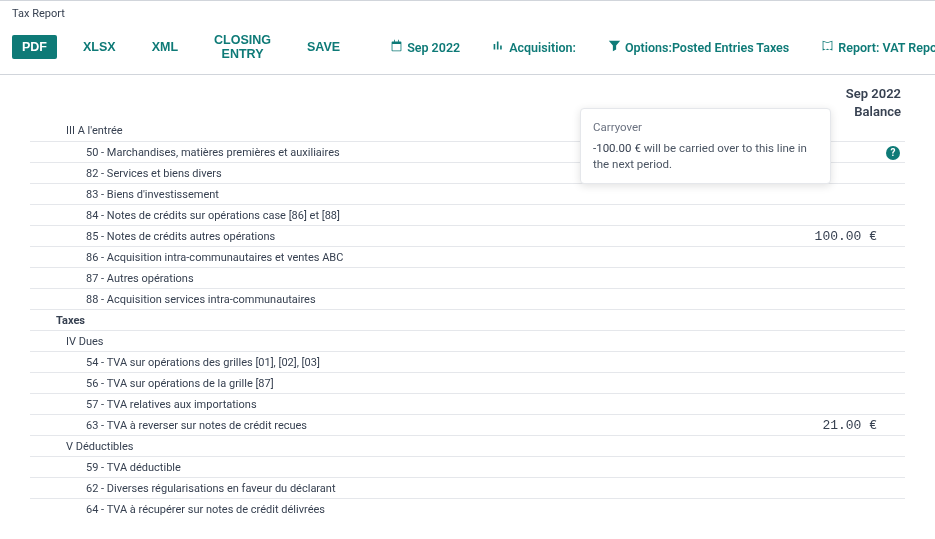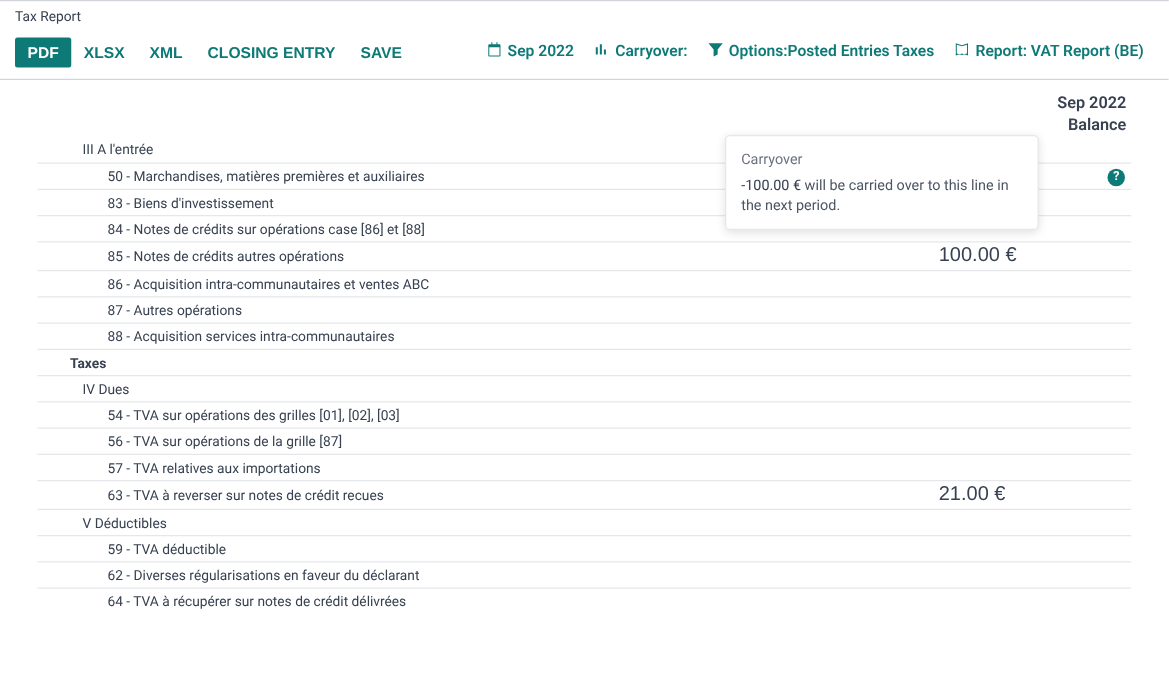--- a/index.html
+++ b/index.html
@@ -20,21 +20,21 @@
     font-size: 11px;
     color: #374151;
     font-weight: 400;
     margin-bottom: 4px;
   }
   .toolbar {
     display: flex;
     align-items: center;
     padding: 4px 12px 8px 12px;
     border-bottom: 1px solid #d1d5db;
-    gap: 0;
+    gap: 16px;
   }
   .toolbar .btn {
     background: transparent;
     border: none;
     padding: 5px 10px;
     font-size: 12.5px;
     font-weight: 600;
     color: #0e7a77;
     cursor: pointer;
   }
@@ -77,23 +77,23 @@
     padding: 2px 0;
   }
   .row.no-border { border-top: none; }
   .row .label {
     flex: 1;
     font-size: 11px;
     color: #374151;
   }
   .row .value {
     width: 130px;
-    text-align: left;
-    font-family: Liberation Sans, sans-serif;
-    font-size: 16px;
+    text-align: right;
+    font-family: Liberation Mono, monospace;
+    font-size: 13px;
     color: #374151;
     padding-right: 4px;
     white-space: nowrap;
   }
   .row.indent-1 .label { padding-left: 36px; }
   .row.indent-2 .label { padding-left: 56px; }
   .row.bold .label { font-weight: 700; padding-left: 26px; }
   .row .help {
     width: 24px;
     text-align: center;
@@ -153,21 +153,21 @@
         </svg>
     </span>
     <span>Sep 2022</span>
   </div>
   <div class="filter">
     <span>
       <svg viewBox="0 0 16 16">
           <path d="M2 13h2V6H2v7zm4 0h2V3H6v10zm4 0h2V8h-2v5z"></path>
         </svg>
     </span>
-    <span>Carryover:</span>
+    <span>Acquisition:</span>
   </div>
   <div class="filter">
     <span>
       <svg viewBox="0 0 16 16">
           <path d="M1 2h14l-5 6v5l-4 2V8L1 2z"></path>
         </svg>
     </span>
     <span><span>Options:</span><span>Posted Entries Taxes</span></span>
   </div>
   <div class="filter">
@@ -190,20 +190,25 @@
         <div class="label">III A l'entrée</div>
         <div class="value"></div>
         <div class="help"></div>
       </div>
       <div class="row indent-2">
         <div class="label">50 - Marchandises, matières premières et auxiliaires</div>
         <div class="value"></div>
         <div class="help"><span class="help-circle">?</span></div>
       </div>
       <div class="row indent-2">
+        <div class="label">82 - Services et biens divers</div>
+        <div class="value"></div>
+        <div class="help"></div>
+      </div>
+      <div class="row indent-2">
         <div class="label">83 - Biens d'investissement</div>
         <div class="value"></div>
         <div class="help"></div>
       </div>
       <div class="row indent-2">
         <div class="label">84 - Notes de crédits sur opérations case [86] et [88]</div>
         <div class="value"></div>
         <div class="help"></div>
       </div>
       <div class="row indent-2">

